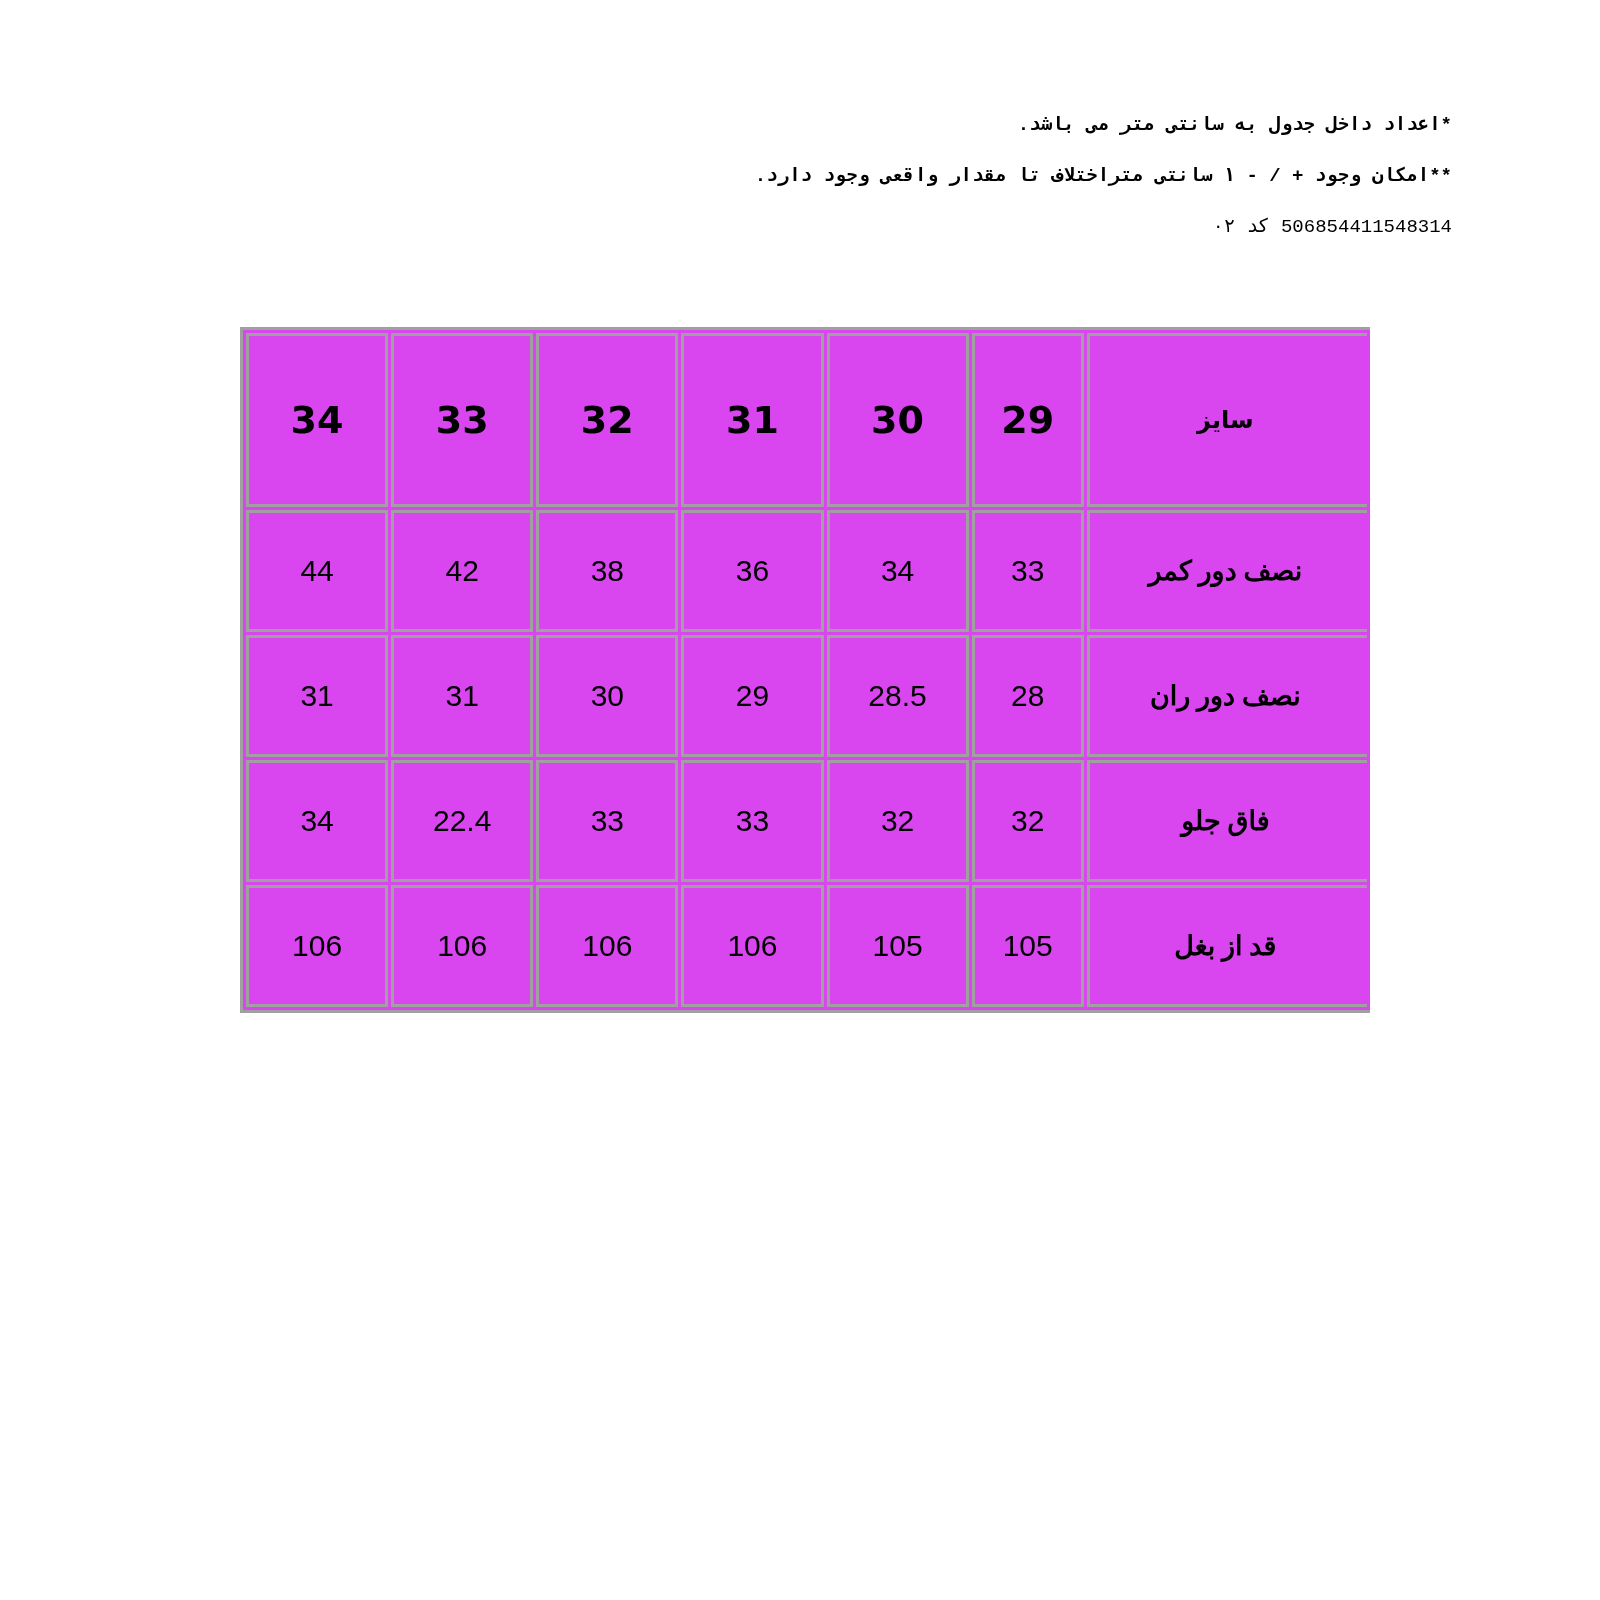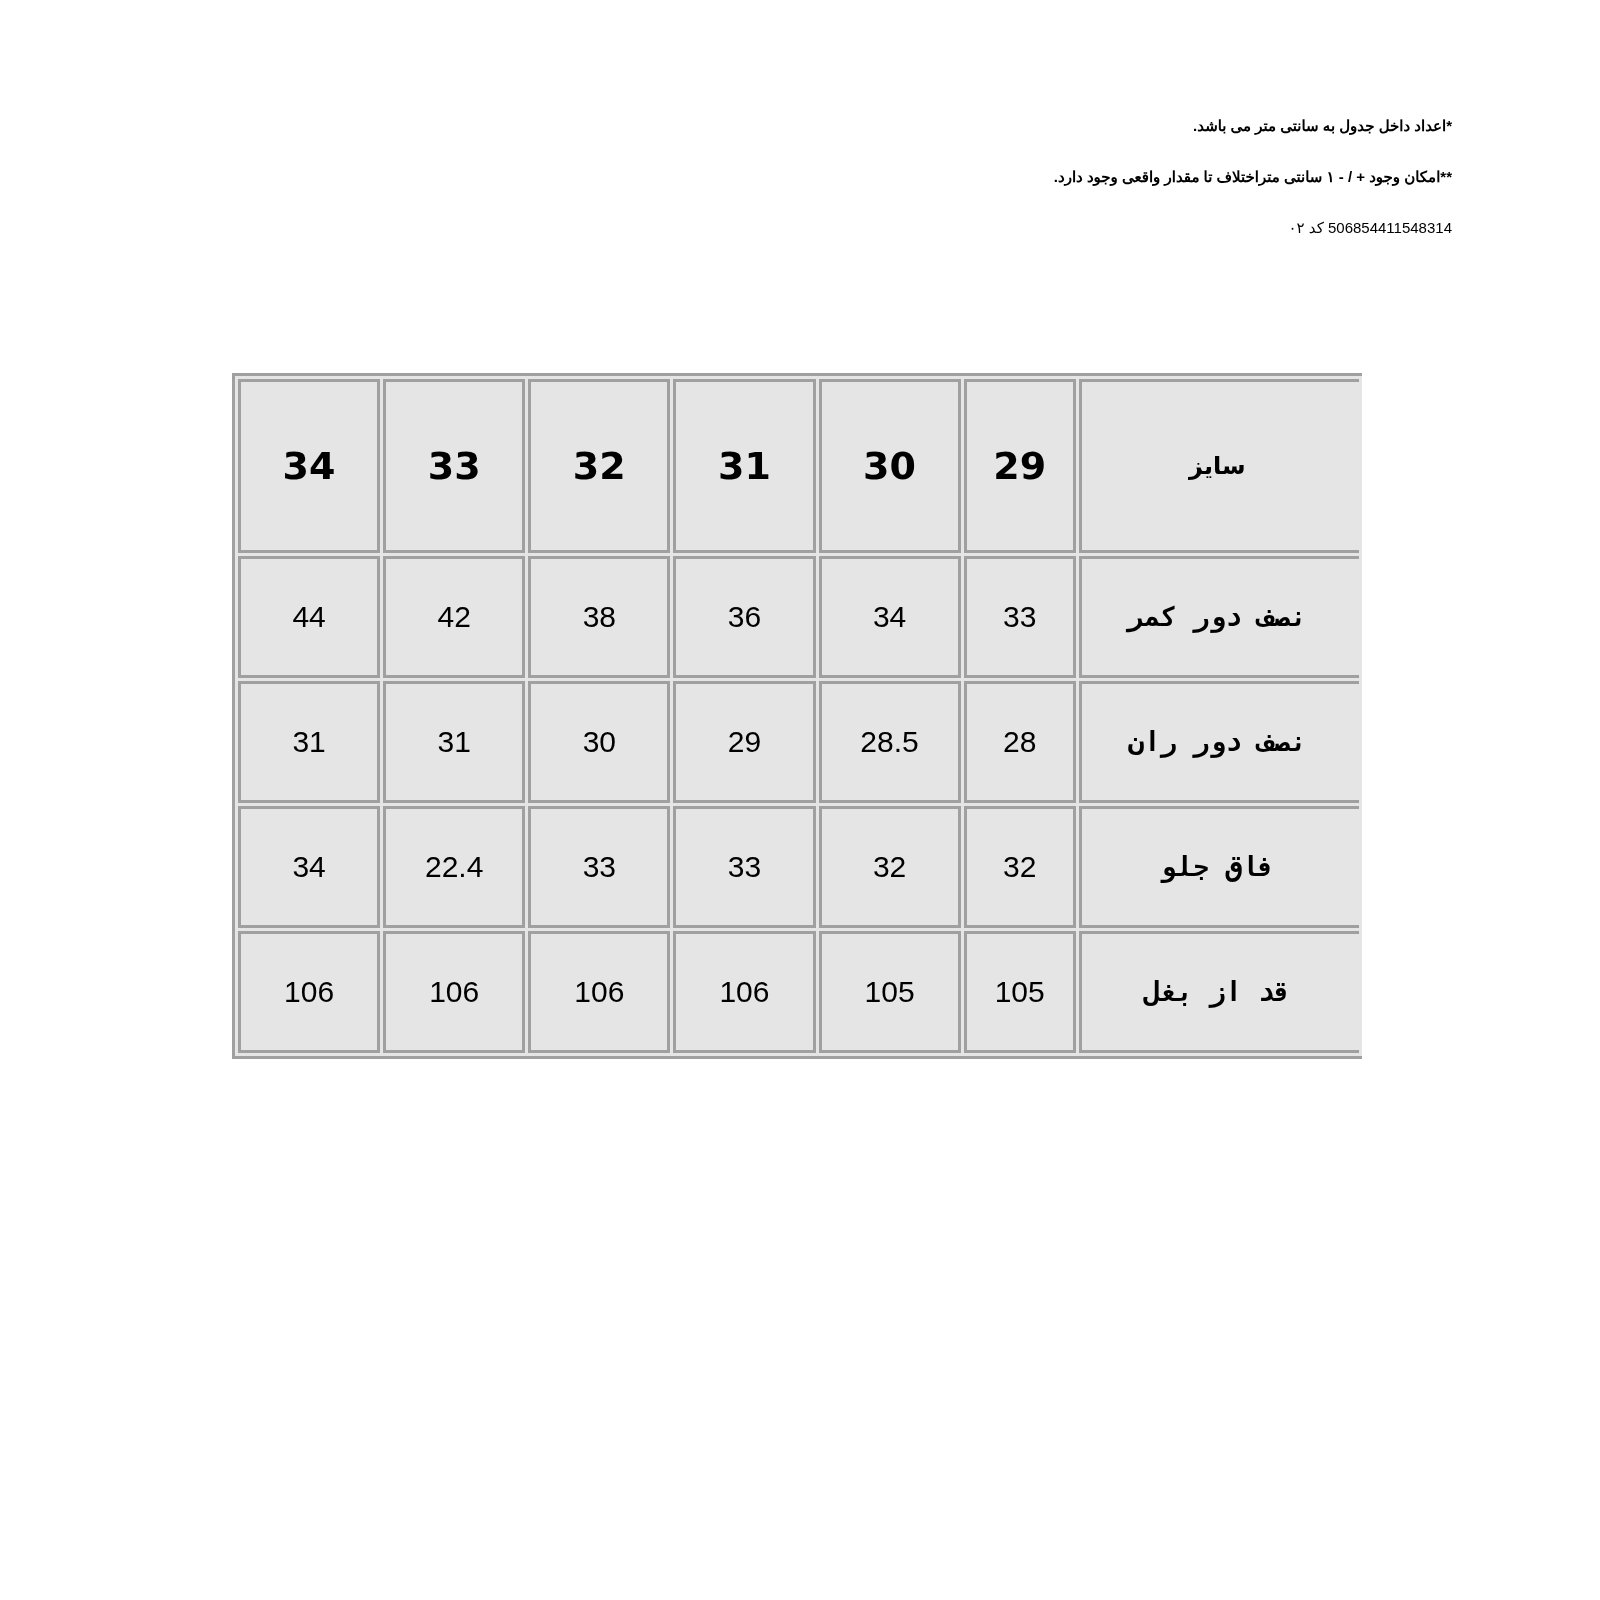--- a/index.html
+++ b/index.html
@@ -1,28 +1,28 @@
 <!DOCTYPE html>
 <html><head>
 <meta charset="utf-8">
 <style>
   html, body { margin:0; padding:0; background:#ffffff; }
   body { width:1600px; height:1600px; position:relative; overflow:hidden; font-family:"DejaVu Sans", sans-serif; color:#000; }
   .notes { position:absolute; right:148px; top:112px; direction:rtl; text-align:right; }
-  .note { font-family:Liberation Sans, sans-serif; font-weight:bold; font-size:15px; line-height:27px; height:27px; margin-bottom:24px; white-space:nowrap; }
+  .note { font-family:Liberation Mono, monospace; font-weight:bold; font-size:19px; line-height:27px; height:27px; margin-bottom:24px; white-space:nowrap; }
   .note.code { font-weight:normal; }
-  table.size-table { position:absolute; left:232px; top:327px; width:1130px; border-collapse:separate; border-spacing:3px; background:#e5e5e5;
-     border-top:3px solid #a0a0a0; border-left:3px solid #a0a0a0; border-bottom:3px solid #a0a0a0; border-right:none; direction:ltr; table-layout:fixed;margin-top:46px; }
+  table.size-table { position:absolute; left:240px; top:327px; width:1130px; border-collapse:separate; border-spacing:3px; background:#d946ef;
+     border-top:3px solid #a0a0a0; border-left:3px solid #a0a0a0; border-bottom:3px solid #a0a0a0; border-right:none; direction:ltr; table-layout:fixed; }
   table.size-table td { border:3px solid #a0a0a0; text-align:center; vertical-align:middle; padding:0; }
   table.size-table tr.head td { height:168px; }
   table.size-table tr.row td { height:116px; }
   td.h-num { font-family:"DejaVu Sans", sans-serif; font-weight:bold; font-size:38px; }
   td.h-label { font-family:"DejaVu Sans", sans-serif; font-weight:bold; font-size:24px; direction:rtl; border-right:none !important; }
   td.val { font-family:"Liberation Sans", sans-serif; font-size:30px; }
-  td.label { font-family:Liberation Mono, monospace; font-weight:bold; font-size:27px; direction:rtl; border-right:none !important; }
+  td.label { font-family:Liberation Serif, serif; font-weight:bold; font-size:27px; direction:rtl; border-right:none !important; }
 </style>
 </head>
 <body>
 
 <div class="notes">
   <div class="note">*اعداد داخل جدول به سانتی متر می باشد.</div>
   <div class="note">**امکان وجود + / - ۱ سانتی متراختلاف تا مقدار واقعی وجود دارد.</div>
   <div class="note code">506854411548314 کد ۰۲</div>
 </div>
 

